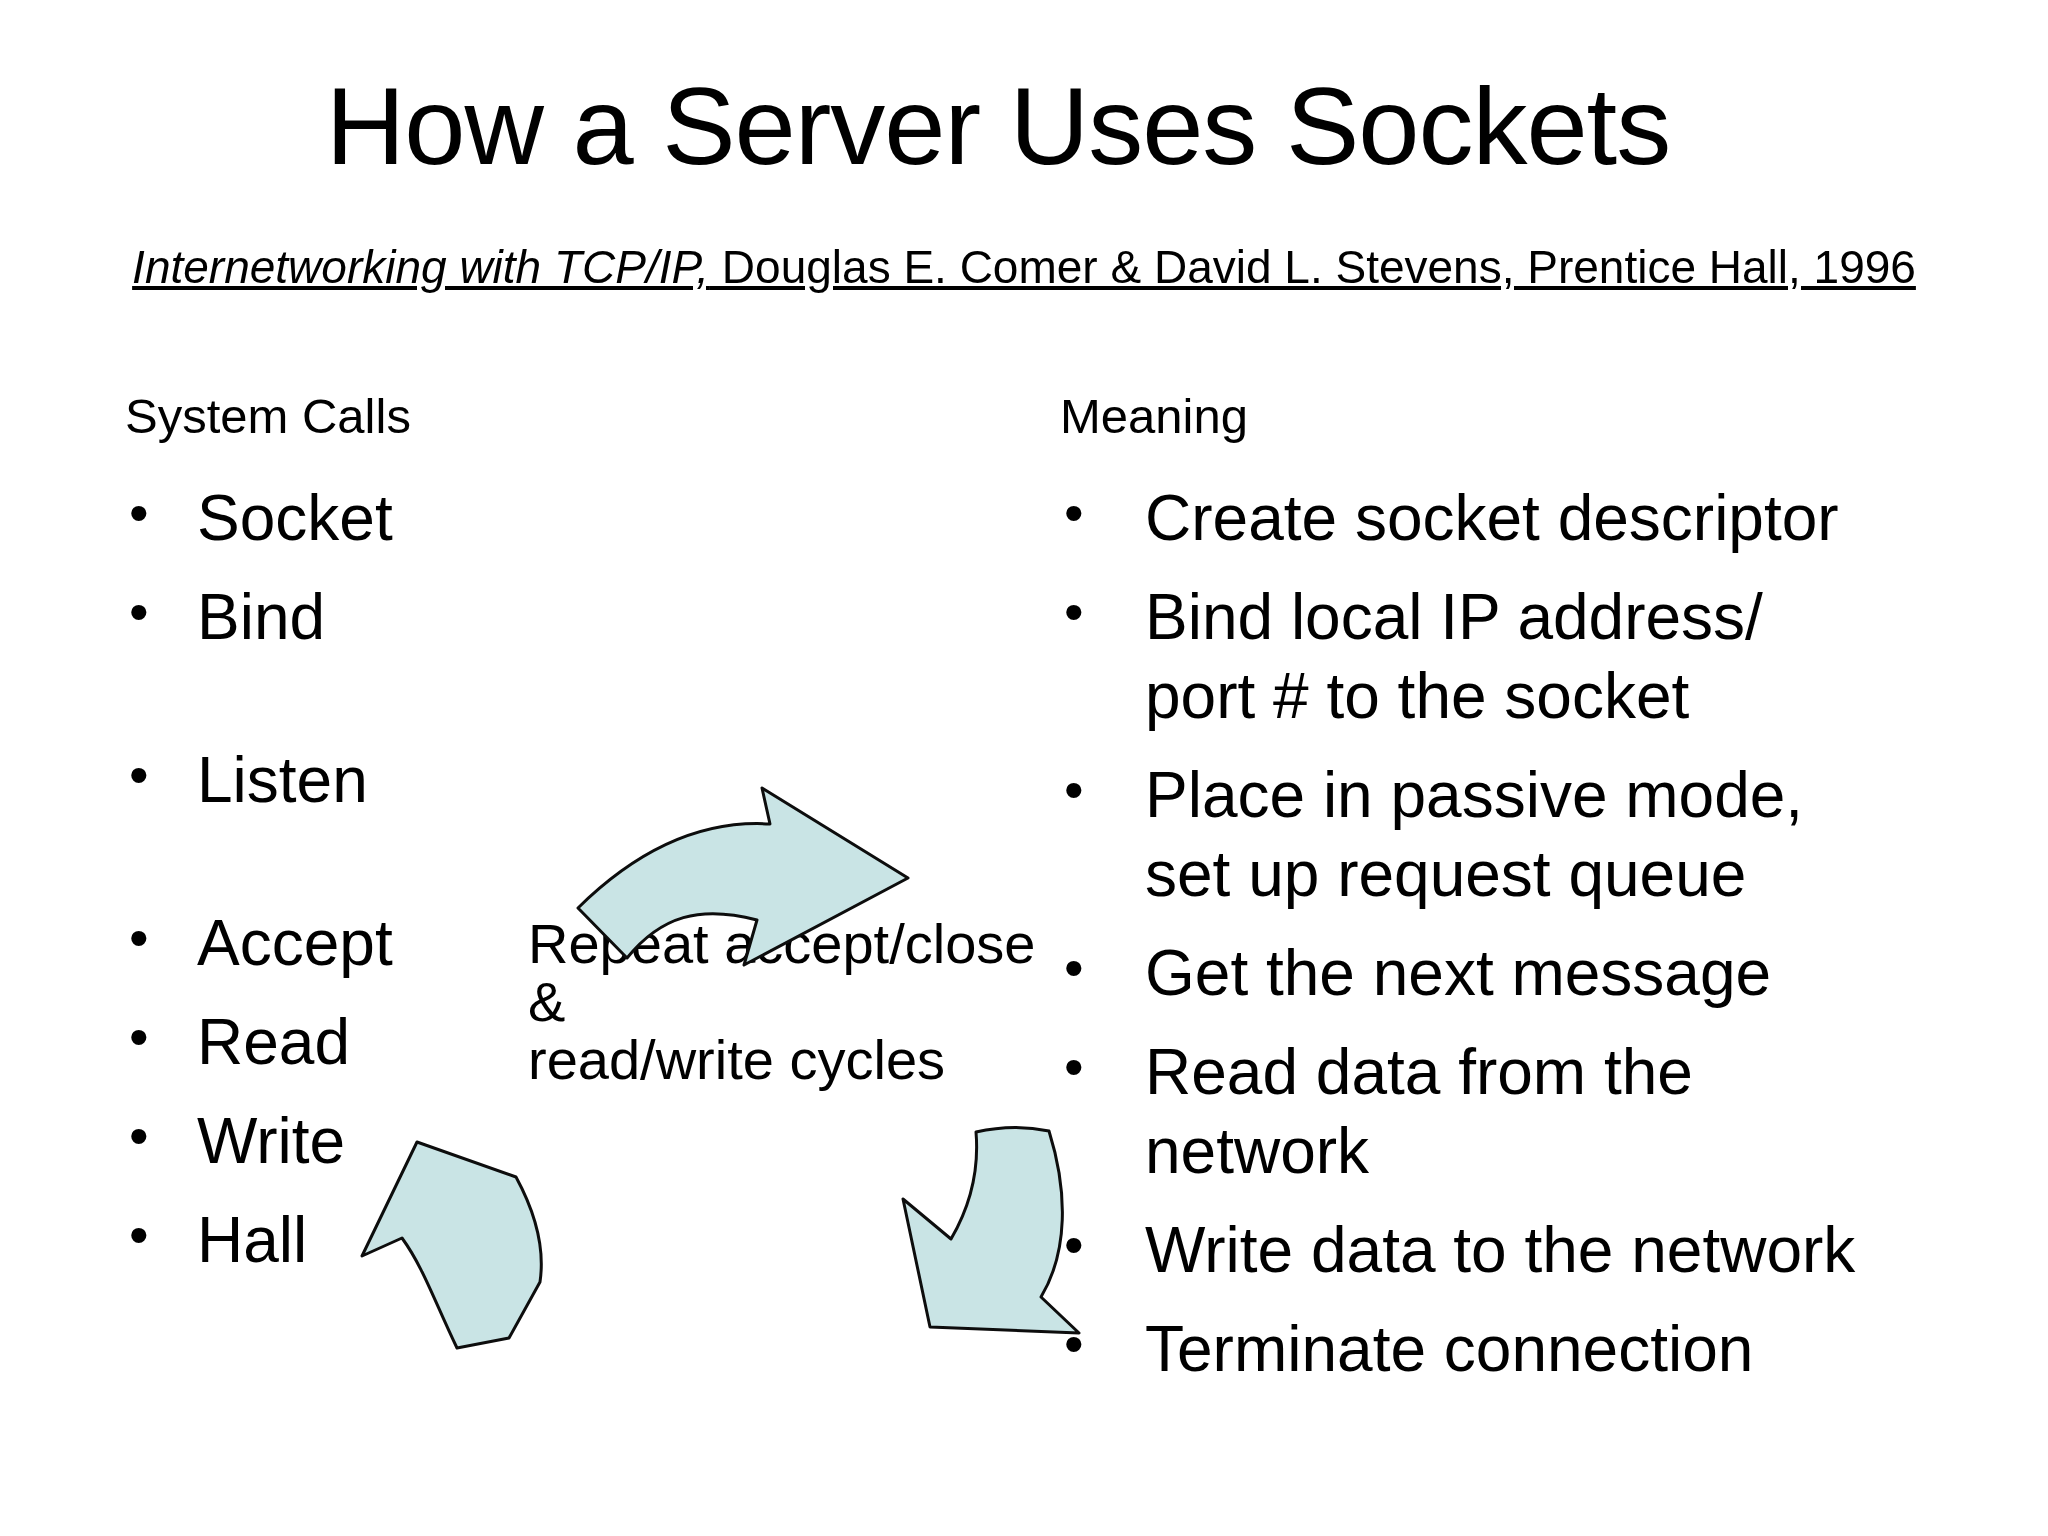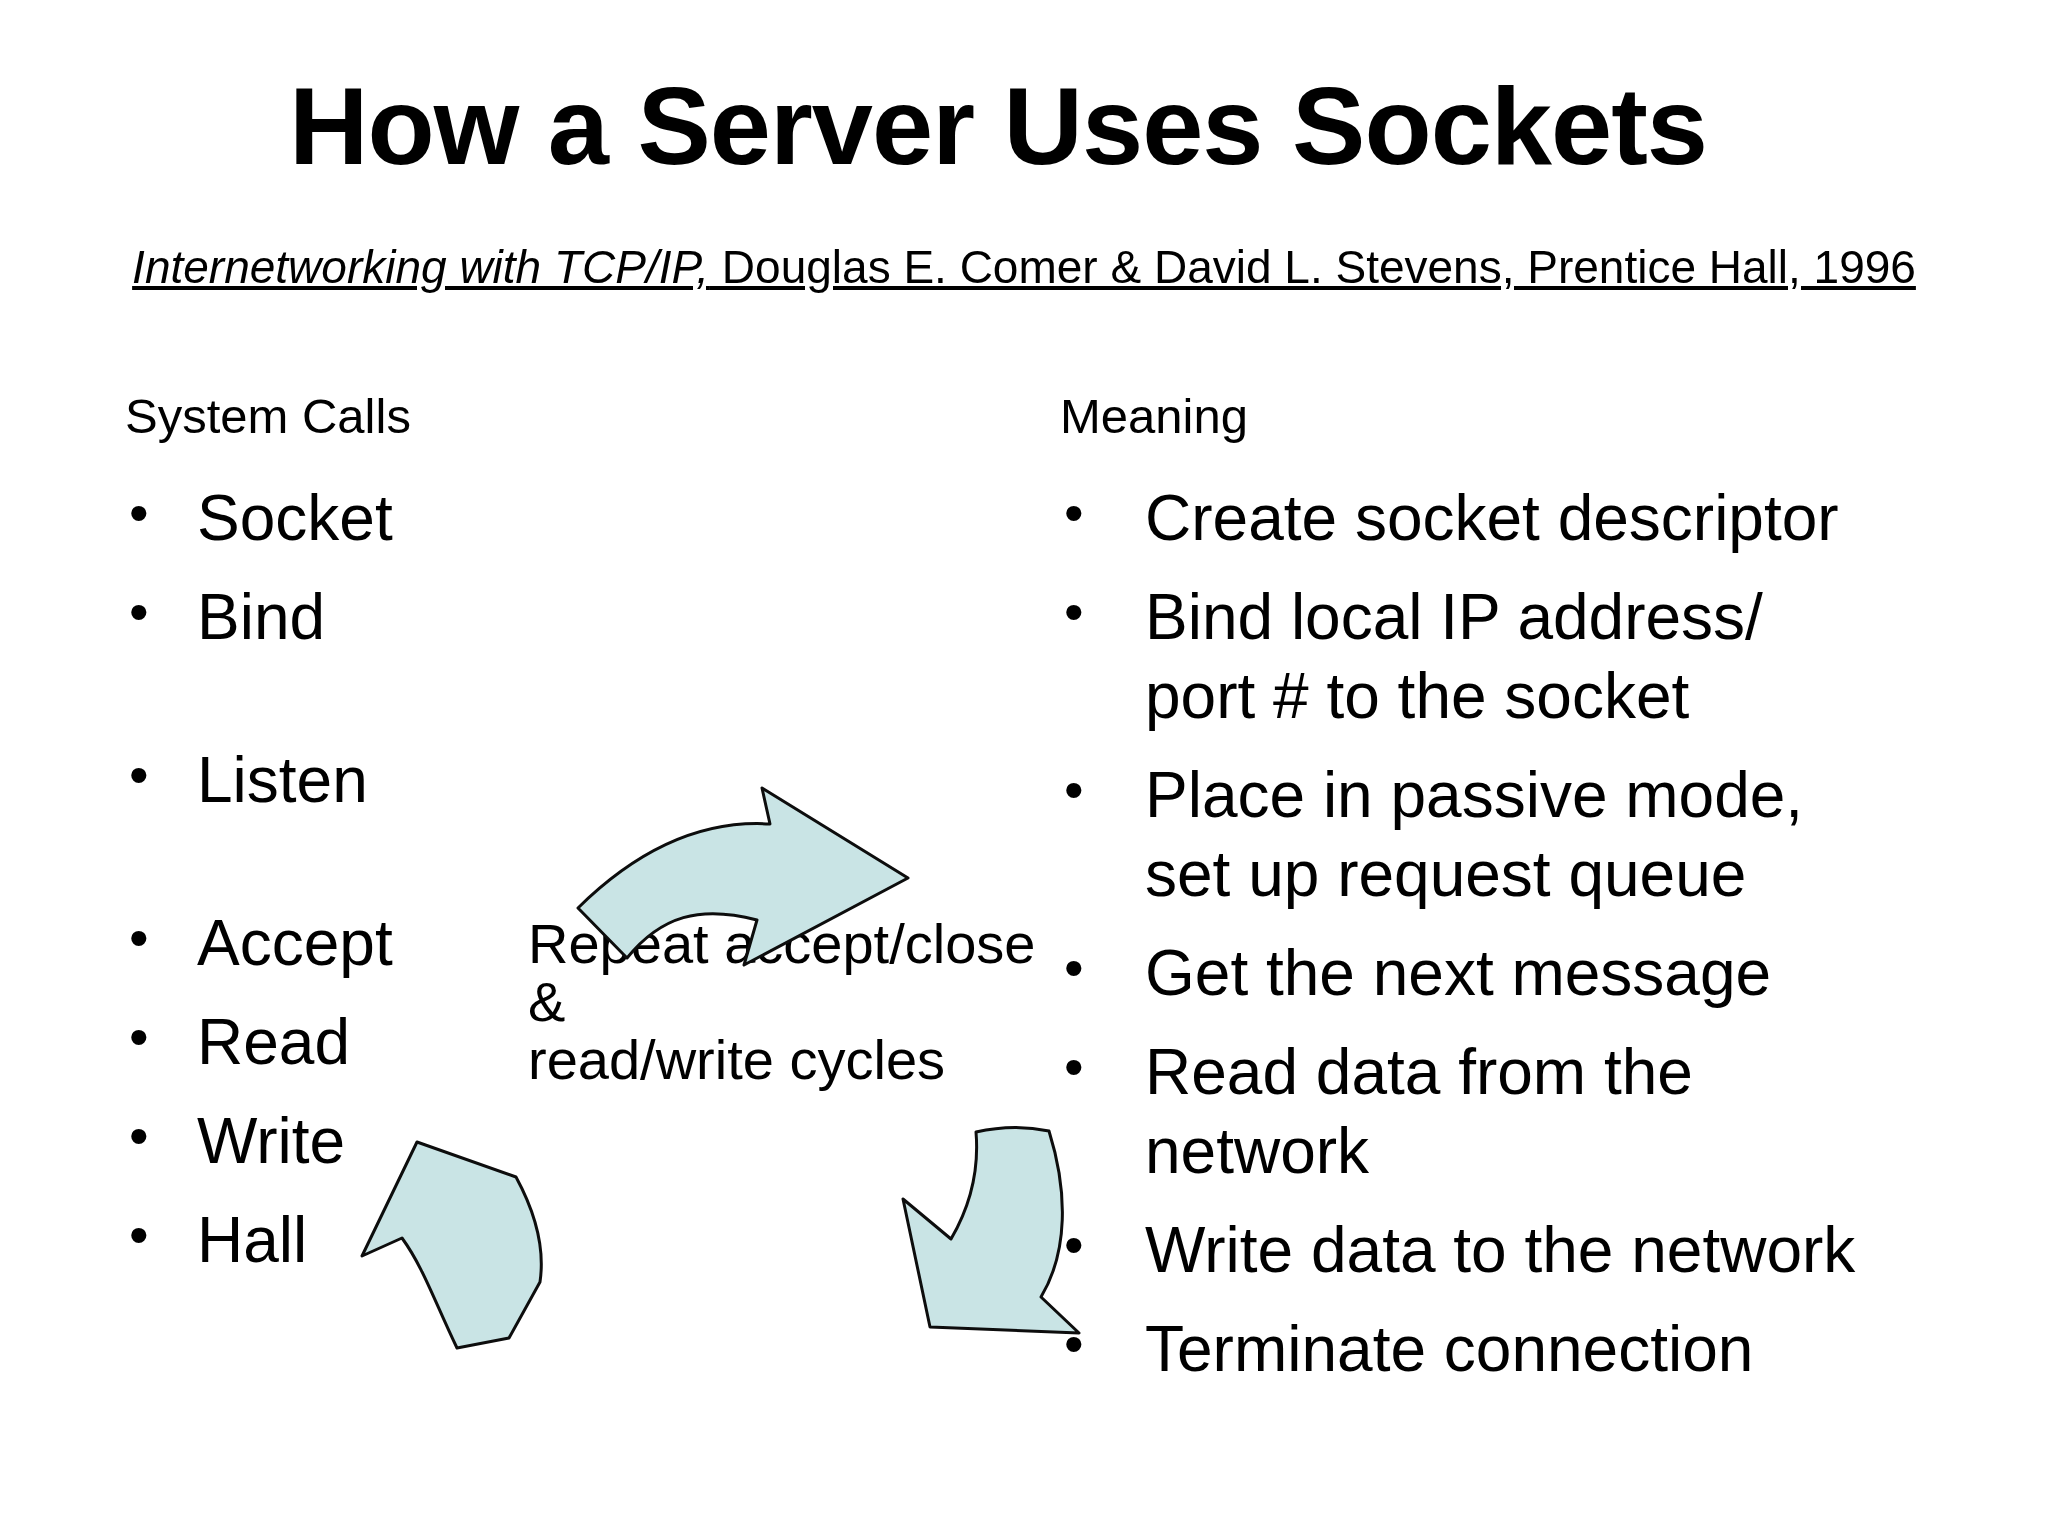--- a/index.html
+++ b/index.html
@@ -20,21 +20,21 @@
     inset: 0;
     background: #ffffff;
   }
   .title {
     position: absolute;
     top: 68px;
     left: 0;
     width: 1996px;
     text-align: center;
     font-size: 110px;
-    font-weight: 700;
+    font-weight: 400;
     line-height: 1.05;
     letter-spacing: -1px;
     margin: 0;
   }
   .subtitle {
     position: absolute;
     top: 240px;
     left: 0;
     width: 2048px;
     text-align: center;

